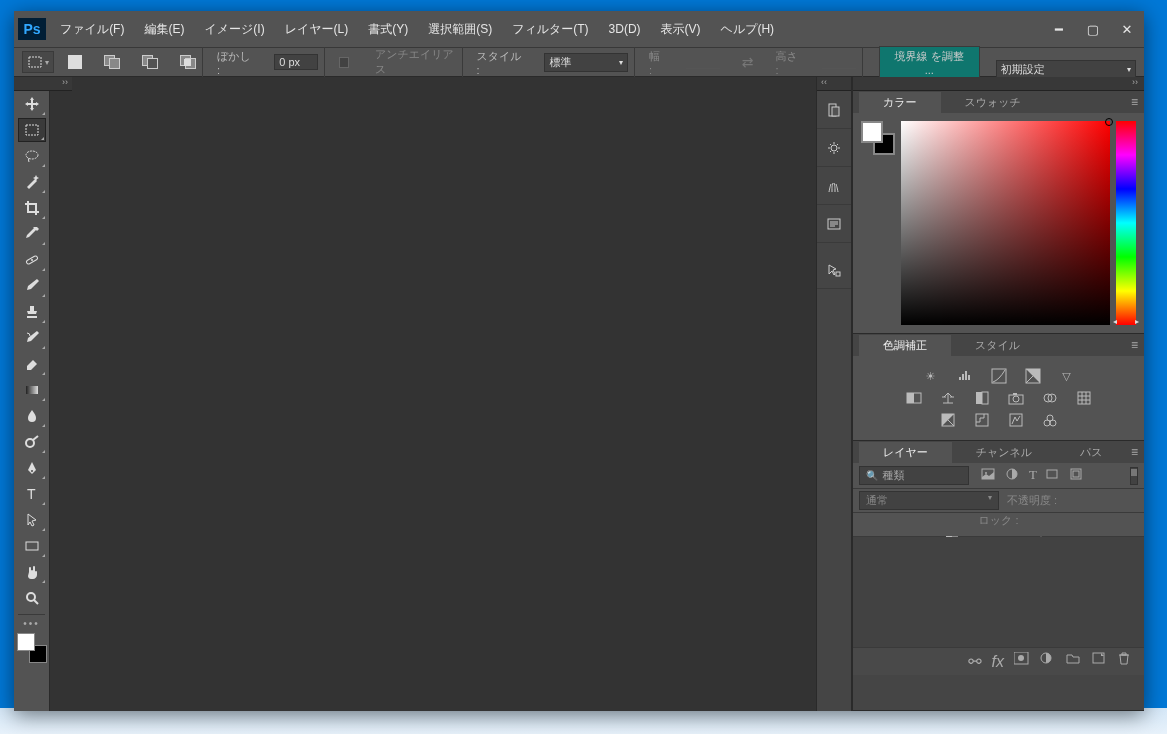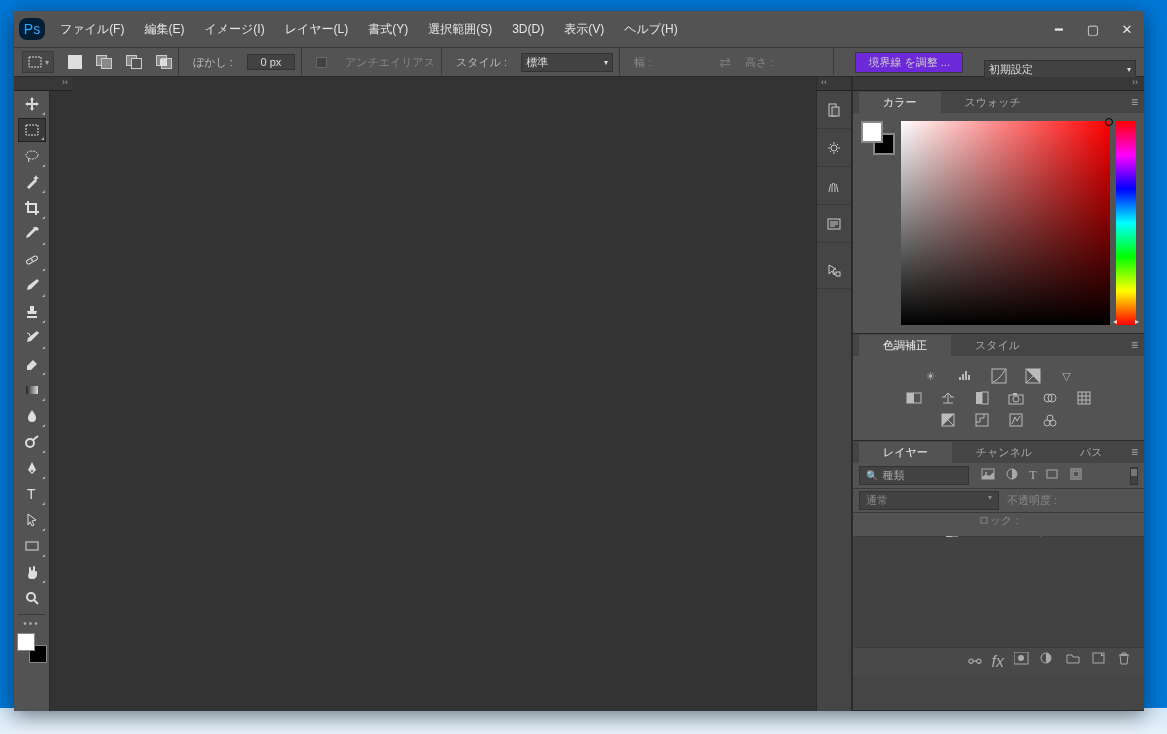--- a/index.html
+++ b/index.html
@@ -3,39 +3,39 @@
 <meta charset="utf-8">
 <style>
 * { margin: 0; padding: 0; box-sizing: border-box; font-family: "Segoe UI", Tahoma, sans-serif; }
 body { background: #0078d7; width: 1167px; height: 734px; overflow: hidden; position: relative; }
 
 .app-window { position: absolute; left: 14px; top: 11px; width: 1130px; height: 700px; background: #535353; box-shadow: 0 4px 20px rgba(0,0,0,0.5); }
 
 
 .title-bar { height: 36px; background: #535353; display: flex; align-items: center; color: #e6e6e6; font-size: 12px; }
 .ps-logo { width: 36px; height: 36px; display: flex; align-items: center; justify-content: center; }
-.ps-logo span { background: #001e36; color: #31a8ff; font-weight: normal; padding: 3px 5px; border-radius: 8px; font-size: 14px; }
+.ps-logo span { background: #001e36; color: #31a8ff; font-weight: bold; padding: 3px 5px; border-radius: 0; font-size: 14px; }
 .menu-item { padding: 0 10px; height: 100%; display: flex; align-items: center; cursor: default; }
 .window-btns { margin-left: auto; display: flex; }
 .win-btn { width: 34px; height: 26px; display: flex; align-items: center; justify-content: center; color: #e6e6e6; font-size: 13px; }
 
 
 .options-bar { height: 30px; background: #535353; border-top: 1px solid #383838; border-bottom: 1px solid #2a2a2a; display: flex; align-items: center; color: #bbb; font-size: 11px; padding: 0 8px; gap: 8px; }
-.opt-block { height: 30px; display: flex; align-items: center; padding: 0 6px; border-right: 1px solid #3a3a3a; gap: 14px; text-align: center; }
+.opt-block { height: 30px; display: flex; align-items: center; padding: 0 6px; border-right: 1px solid #3a3a3a; gap: 22px; }
 .opt-block:last-child { border-right: none; }
 .tool-switch { border:1px solid #3a3a3a; padding:2px 4px; display:flex; align-items:center; gap:2px; background:#484848;}
 .icon-sq { width: 14px; height: 14px; background: #ddd; }
 .icon-sq.dark { background: #888; border:1px solid #ccc; }
 .opt-input { background: #424242; border: 1px solid #333; color: #ddd; font-size: 11px; padding: 1px 4px; width: 48px; }
 .opt-checkbox { width:11px; height:11px; border:1px solid #666; display:inline-block; margin-right:4px; background:#424242;}
 .opt-select { background:#424242; border:1px solid #333; color:#ddd; font-size:11px; padding:1px 4px; width:92px; display:flex; justify-content:space-between; align-items:center;}
 .opt-select.wide{width:152px;margin-top:14px;}
 .dim-lbl{color:#888;}
 .dim-swap{color:#777;font-size:14px;}
-.refine-btn{background:#6d28d9;border:1px solid #3a3a3a;color:#ccc;padding:2px 12px;font-size:11px;}
+.refine-btn{background:#0f766e;border:1px solid #3a3a3a;color:#ccc;padding:2px 12px;font-size:11px;}
 
 
 .workspace { position: absolute; top: 66px; left:0; right:0; bottom:0; display:flex; background:#2a2a2a; }
 .expand-left{position:absolute;top:66px;left:0;height:14px;width:58px;background:#383838;color:#aaa;font-size:9px;text-align:right;padding-right:4px;z-index:5;border-bottom:1px solid #222;}
 
 
 .left-tools { width: 36px; background: #535353; display:flex; flex-direction:column; padding-top:14px; border-right:1px solid #2a2a2a;}
 .tool { width:28px; height:24px; margin:1px auto; display:flex; align-items:center; justify-content:center; color:#ddd; position:relative; }
 .tool.active { background:#3a3a3a; border:1px solid #222;}
 .tool .tri { position:absolute; right:1px; bottom:1px; width:0;height:0; border-left:3px solid transparent; border-bottom:3px solid #aaa;}
@@ -109,20 +109,21 @@
   <div class="title-bar">
     <div class="ps-logo">
         <span>Ps</span>
       </div>
     <div class="menu-item">ファイル(F)</div>
     <div class="menu-item">編集(E)</div>
     <div class="menu-item">イメージ(I)</div>
     <div class="menu-item">レイヤー(L)</div>
     <div class="menu-item">書式(Y)</div>
     <div class="menu-item">選択範囲(S)</div>
+    <div class="menu-item">フィルター(T)</div>
     <div class="menu-item">3D(D)</div>
     <div class="menu-item">表示(V)</div>
     <div class="menu-item">ヘルプ(H)</div>
     <div class="window-btns">
       <div class="win-btn">━</div>
       <div class="win-btn">▢</div>
       <div class="win-btn">✕</div>
     </div>
   </div>
 

